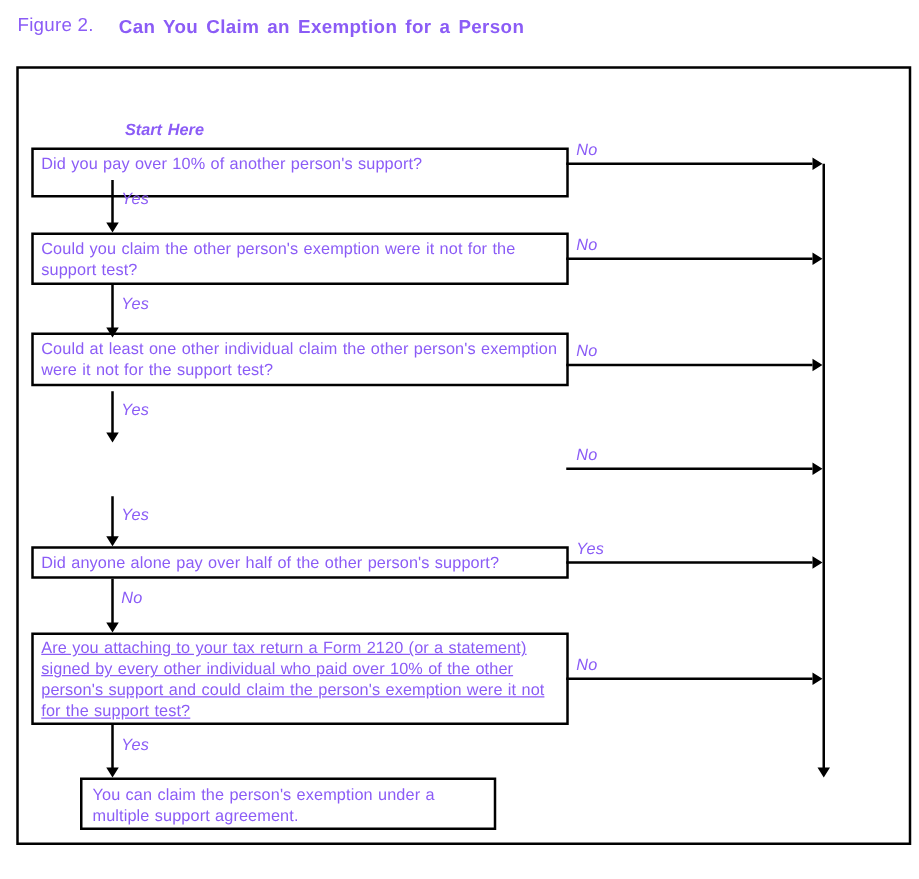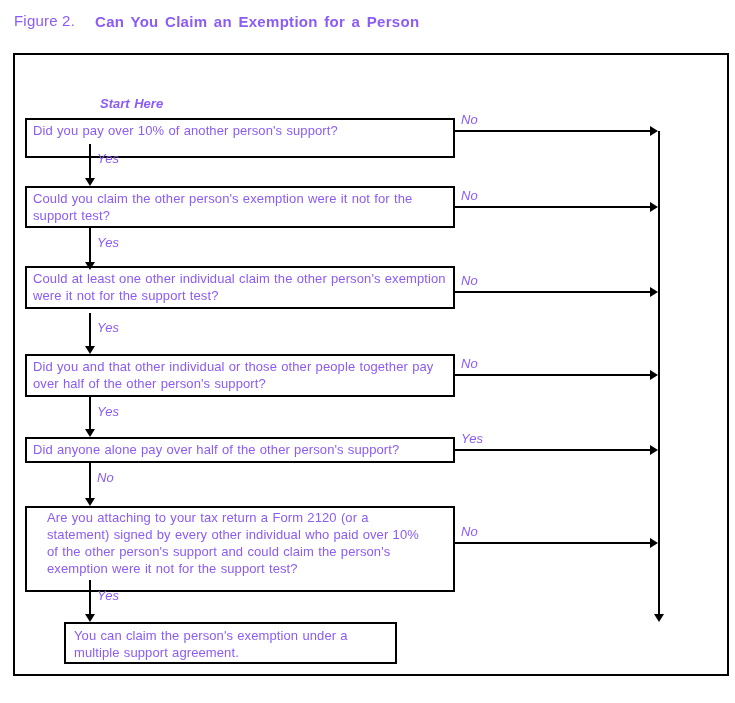--- a/index.html
+++ b/index.html
@@ -37,23 +37,22 @@
   </div>
 
   <div class="outer"></div>
 
 
   <div class="start-here">Start Here</div>
 
   <div class="qbox" style="top:118px;height:40px;">Did you pay over 10% of another person's support?</div>
   <div class="qbox" style="top:186px;height:42px;">Could you claim the other person's exemption were it not for the support test?</div>
   <div class="qbox" style="top:266px;height:43px;">Could at least one other individual claim the other person's exemption were it not for the support test?</div>
-  <div class="qbox" style="top:354px;height:43px;">Did you and that other individual or those other people together pay over half of the other person's support?</div>
   <div class="qbox" style="top:437px;height:26px;">Did anyone alone pay over half of the other person's support?</div>
-  <div class="qbox" style="top:506px;height:86px;padding:1px 20px;">Are you attaching to your tax return a Form 2120 (or a statement) signed by every other individual who paid over 10% of the other person's support and could claim the person's exemption were it not for the support test?</div>
+  <div class="qbox" style="top:506px;height:74px;padding:1px 6px;text-decoration:underline;">Are you attaching to your tax return a Form 2120 (or a statement) signed by every other individual who paid over 10% of the other person's support and could claim the person's exemption were it not for the support test?</div>
 
   <div class="obox" style="left:24px;top:622px;margin-left:40px;">You can claim the person's exemption under a multiple support agreement.</div>
 
   <div class="vline" style="left:89px;top:144px;height:35px;"></div>
   <div class="ah-down" style="left:85px;top:178px;"></div>
   <div class="vline" style="left:89px;top:228px;height:35px;"></div>
   <div class="ah-down" style="left:85px;top:262px;"></div>
   <div class="vline" style="left:89px;top:313px;height:34px;"></div>
   <div class="ah-down" style="left:85px;top:346px;"></div>
   <div class="vline" style="left:89px;top:397px;height:33px;"></div>

